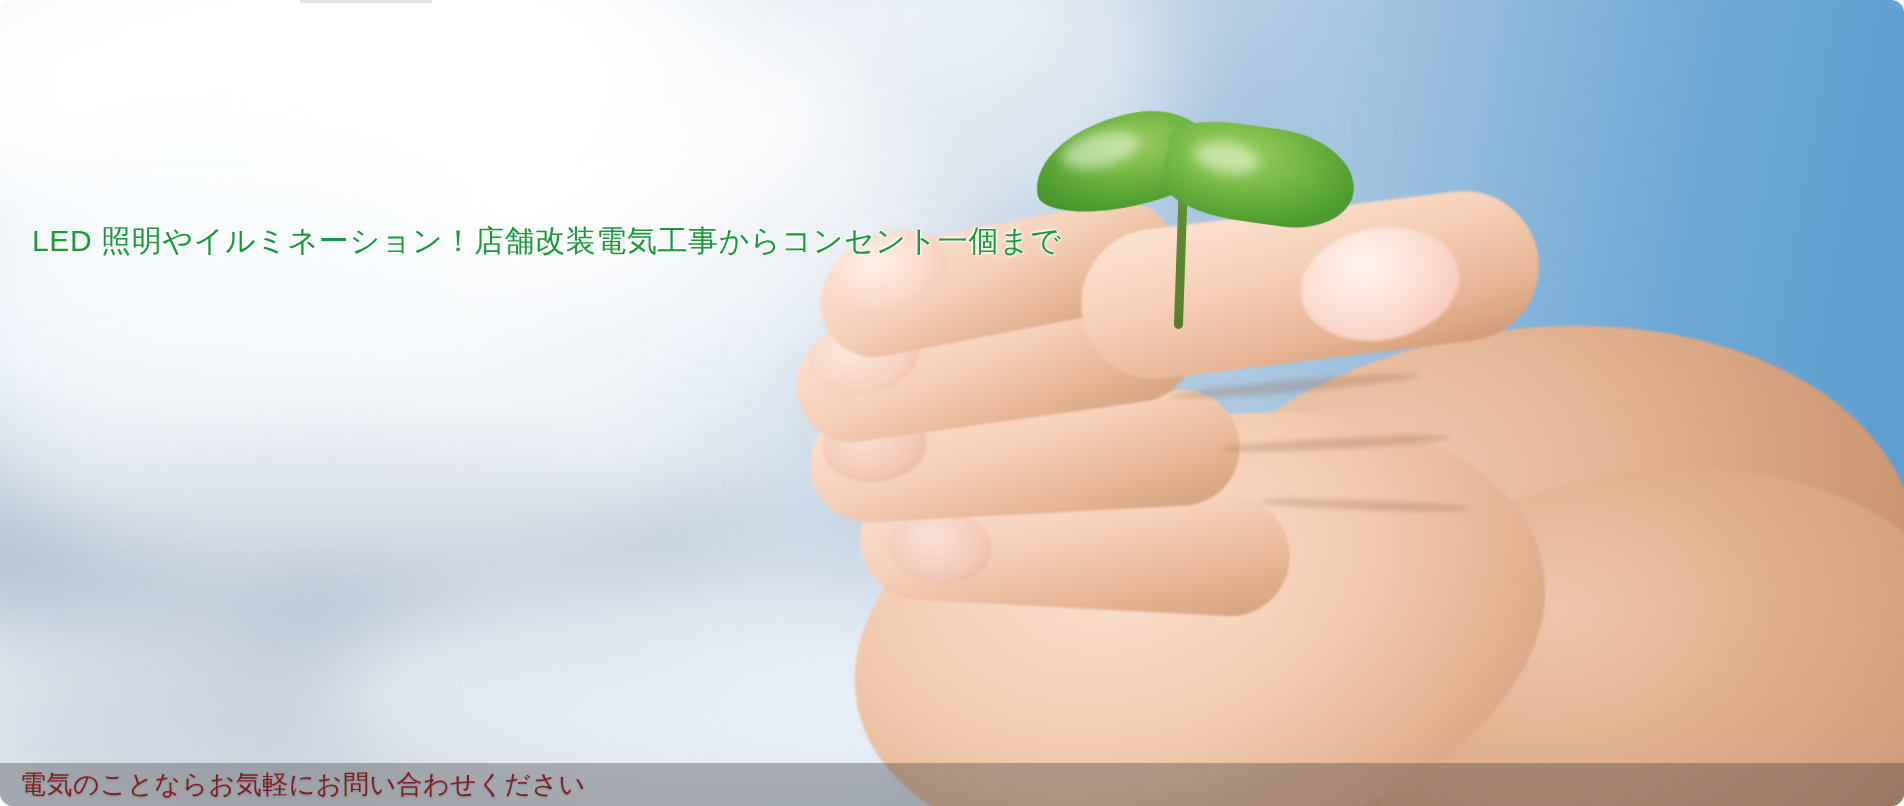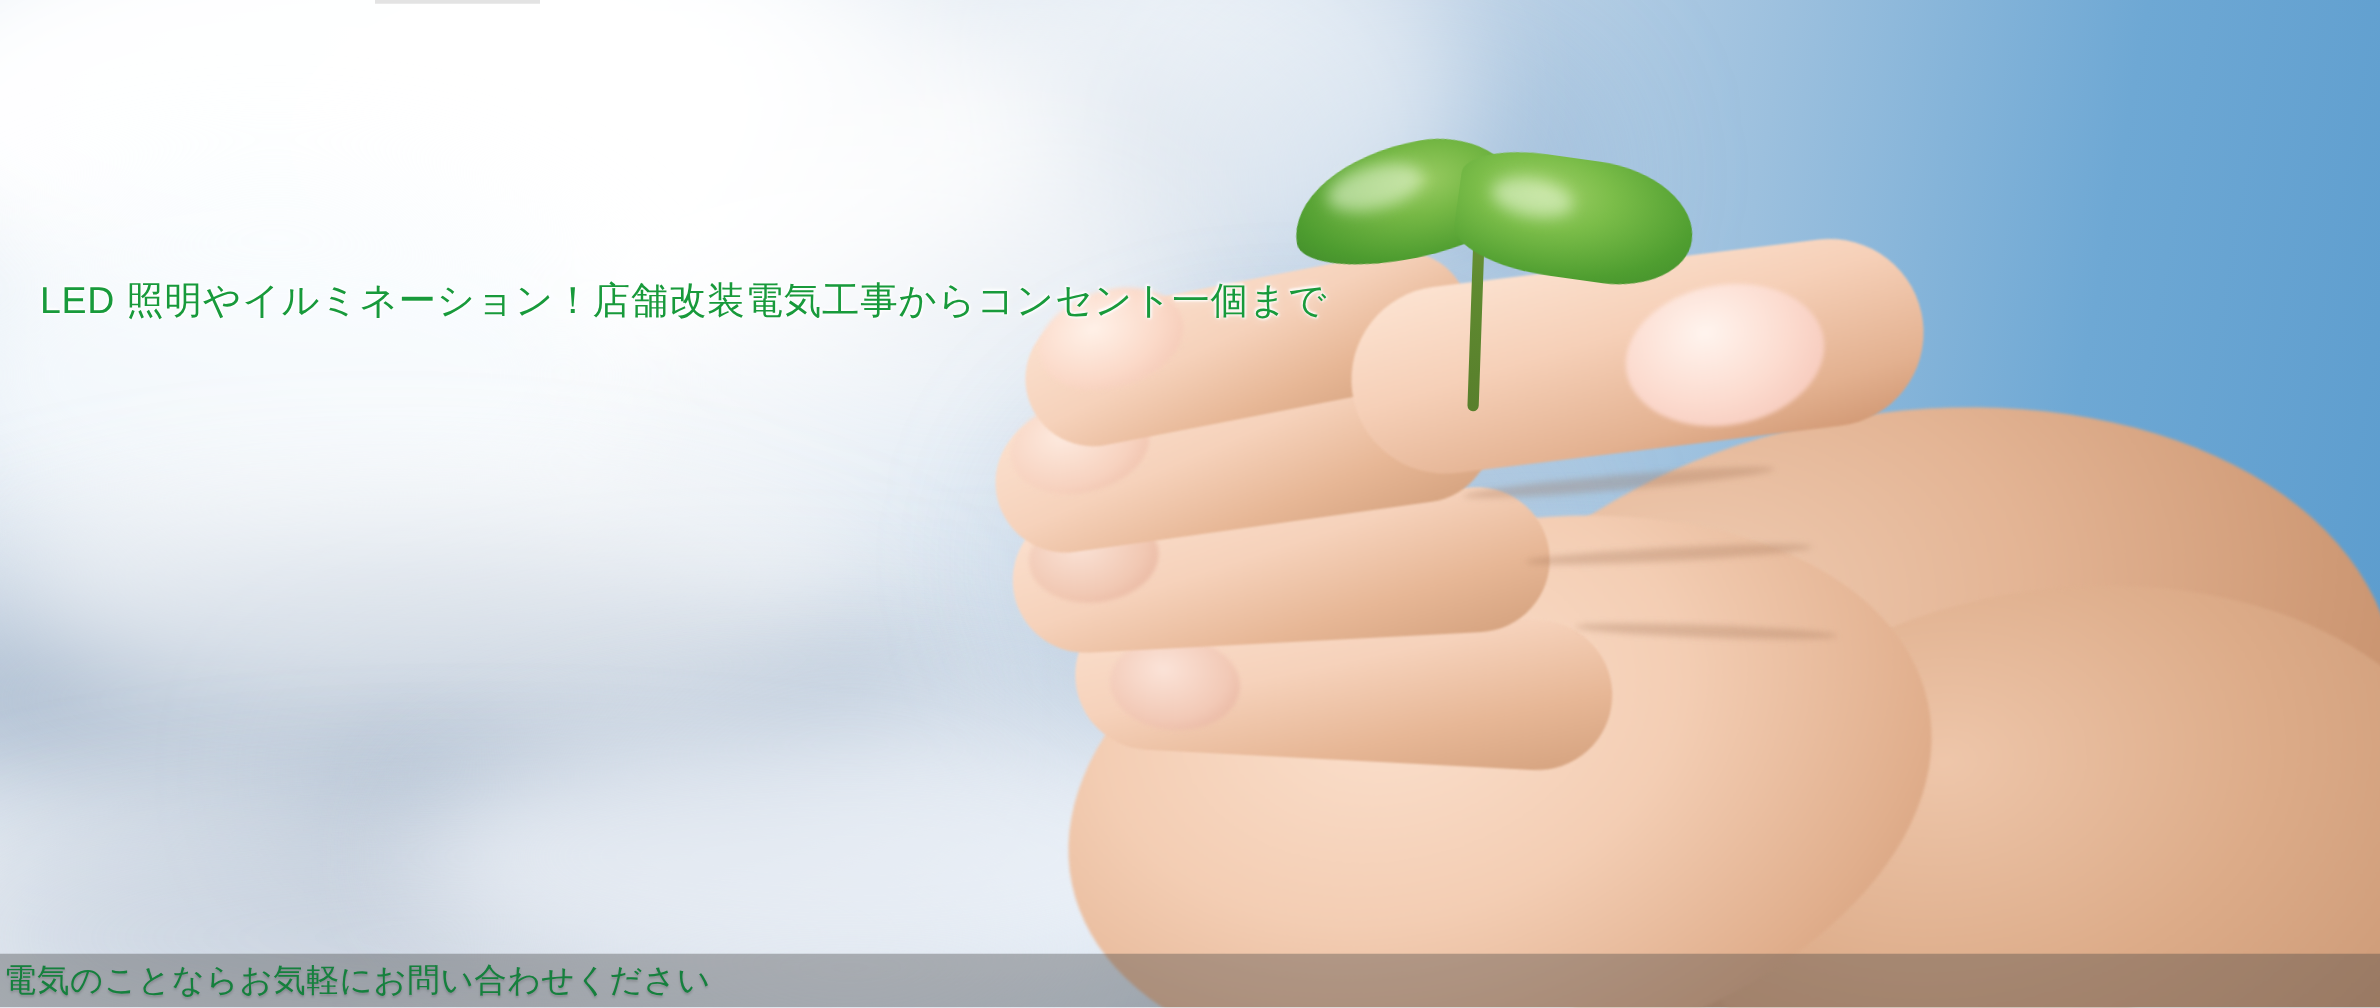--- a/index.html
+++ b/index.html
@@ -4,20 +4,21 @@
 <style>
   html,body{margin:0;padding:0;background:#fff;}
   body{font-family:"Liberation Sans","DejaVu Sans",sans-serif;}
 
   .stage{
     position:relative;
     width:1904px;
     height:806px;
     overflow:hidden;
     background:#cfdcea;
+    border-radius:13px;
   }
 
   
   .bg{position:absolute;inset:0;overflow:hidden;}
 
   .sky{
     position:absolute;inset:0;
     background:
       linear-gradient(100deg,
         #dce6f1 0%,
@@ -177,24 +178,24 @@
     position:absolute;
     left:0;
     right:0;
     top:763px;
     height:43px;
     background:rgba(64,64,64,.36);
     display:flex;
     align-items:center;
   }
   .footer-text{
-    margin-left:3px;
+    margin-left:20px;
     font-size:26px;
     letter-spacing:.5px;
-    color:#15803d;
+    color:#7f1d1d;
     white-space:nowrap;
     text-shadow:0 1px 2px rgba(0,0,0,.18);
   }
 
   
   .top-sliver{
     position:absolute;left:300px;top:0;width:132px;height:3px;
     background:rgba(222,222,222,.85);
   }
 </style>

